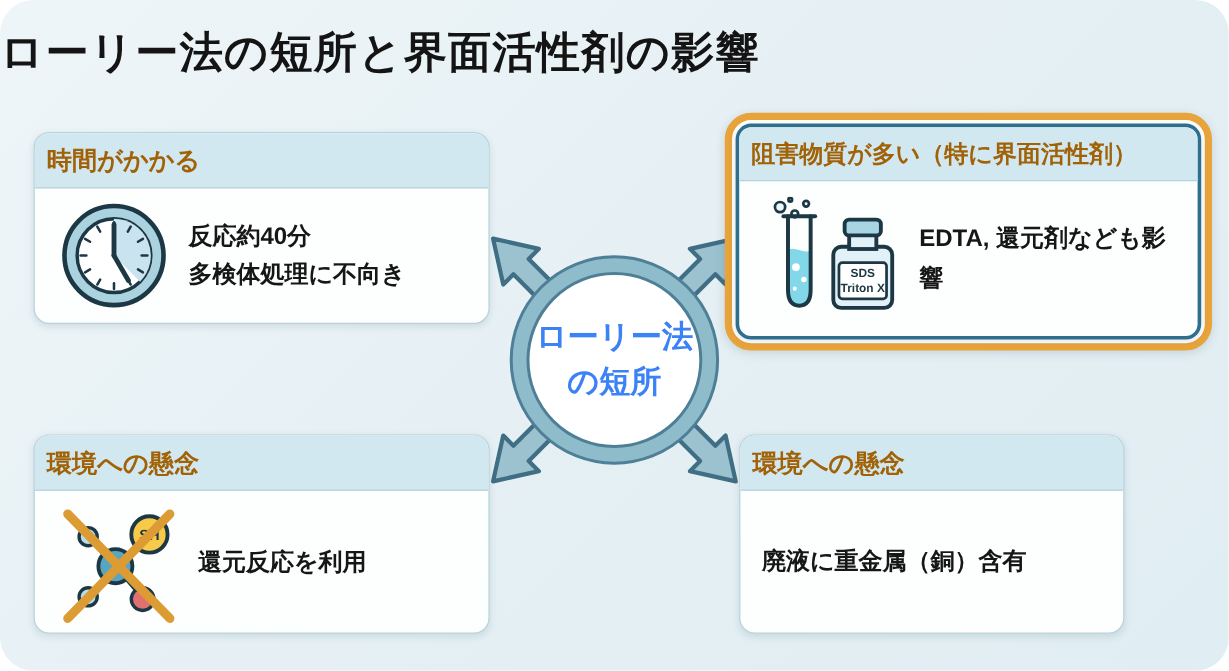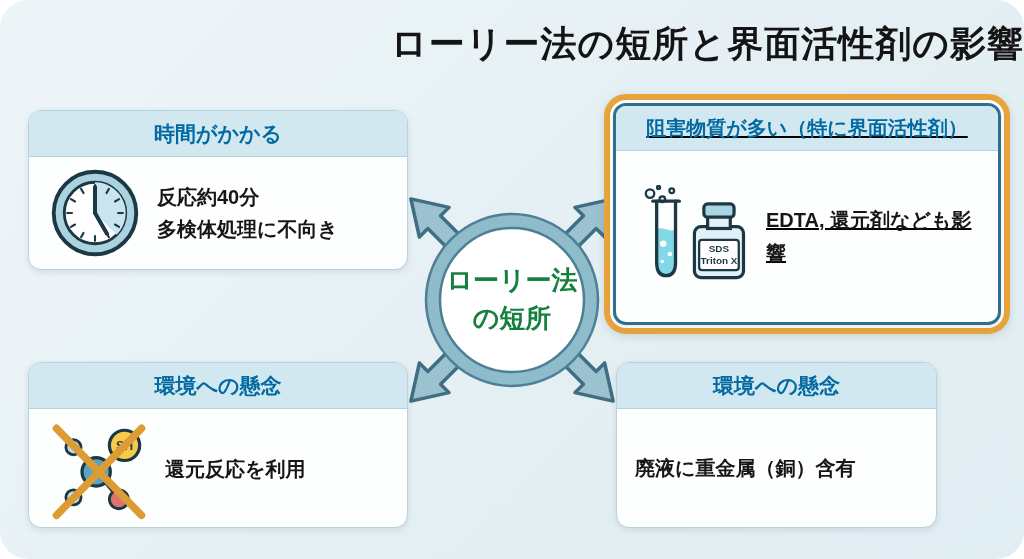--- a/index.html
+++ b/index.html
@@ -10,65 +10,65 @@
     overflow:hidden;
   }
   .canvas { position:relative; width:1024px; height:559px; background:#ffffff; }
   .panel {
     position:absolute; inset:0;
     background:linear-gradient(135deg,#eef5f8 0%,#e4eff3 60%,#e0edf2 100%);
     border-radius:28px;
   }
   .title {
     position:absolute; top:20px; left:0; width:100%;
-    text-align:right; font-size:36px; font-weight:800;
+    text-align:left; font-size:36px; font-weight:800;
     letter-spacing:1px; color:#141414;
   }
   
   .card {
     position:absolute; background:#fdfefe;
     border:1.5px solid #b7d2dd; border-radius:13px;
     box-shadow:0 2px 6px rgba(60,95,115,.14);
     overflow:hidden; display:flex; flex-direction:column;
   }
   .card-header {
     background:#d2e8f0; border-bottom:1.5px solid #b7d2dd;
-    text-align:center; font-weight:700; font-size:21px; color:#0369a1;
-    padding:9px 22px 8px;
+    font-weight:700; font-size:21px; color:#a16207;
+    padding:9px 10px 8px;
   }
   .card-body {
     flex:1; display:flex; align-items:center; gap:14px; padding:8px 14px 8px 18px;
   }
   .card-text { font-size:20px; font-weight:600; color:#161616; line-height:1.62; }
   .icon-wrap { flex:0 0 auto; display:flex; align-items:center; justify-content:flex-start; }
 
   
   .card-time        { left:28px;  top:110px; width:380px; height:160px; }
   .card-reducing    { left:28px;  top:362px; width:380px; height:166px; }
   .card-environment { left:616px; top:362px; width:321px; height:166px; }
 
   
   .highlight-wrap {
-    position:absolute; left:604px; top:94px; width:406px; height:240px;
+    position:absolute; left:604px; top:94px; width:406px; height:198px;
     border:6px solid #e9a33b; border-radius:22px; background:#ffffff;
-    padding:3px; box-shadow:0 2px 8px rgba(60,95,115,.18);text-decoration:underline;
+    padding:3px; box-shadow:0 2px 8px rgba(60,95,115,.18);
   }
   .card-inhibitors {
     position:relative; width:100%; height:100%;
     border:3px solid #2e6f8e; border-radius:13px;
   }
   .card-inhibitors .card-header { font-size:20px; }
   .card-inhibitors .card-text   { font-size:20px; }
 
   
   .hub-svg   { position:absolute; left:352px; top:140px; width:320px; height:320px; }
   .hub-label {
     position:absolute; left:352px; top:140px; width:320px; height:320px;
     display:flex; flex-direction:column; align-items:center; justify-content:center;
-    font-size:26px; font-weight:800; color:#15803d; line-height:1.45; text-align:center;
+    font-size:26px; font-weight:800; color:#3b82f6; line-height:1.45; text-align:center;
     pointer-events:none;
   }
   svg text { font-family:"Liberation Sans","DejaVu Sans",sans-serif; }
 </style>
 </head>
 <body>
 
 <div class="canvas">
   <div class="panel"></div>
 

